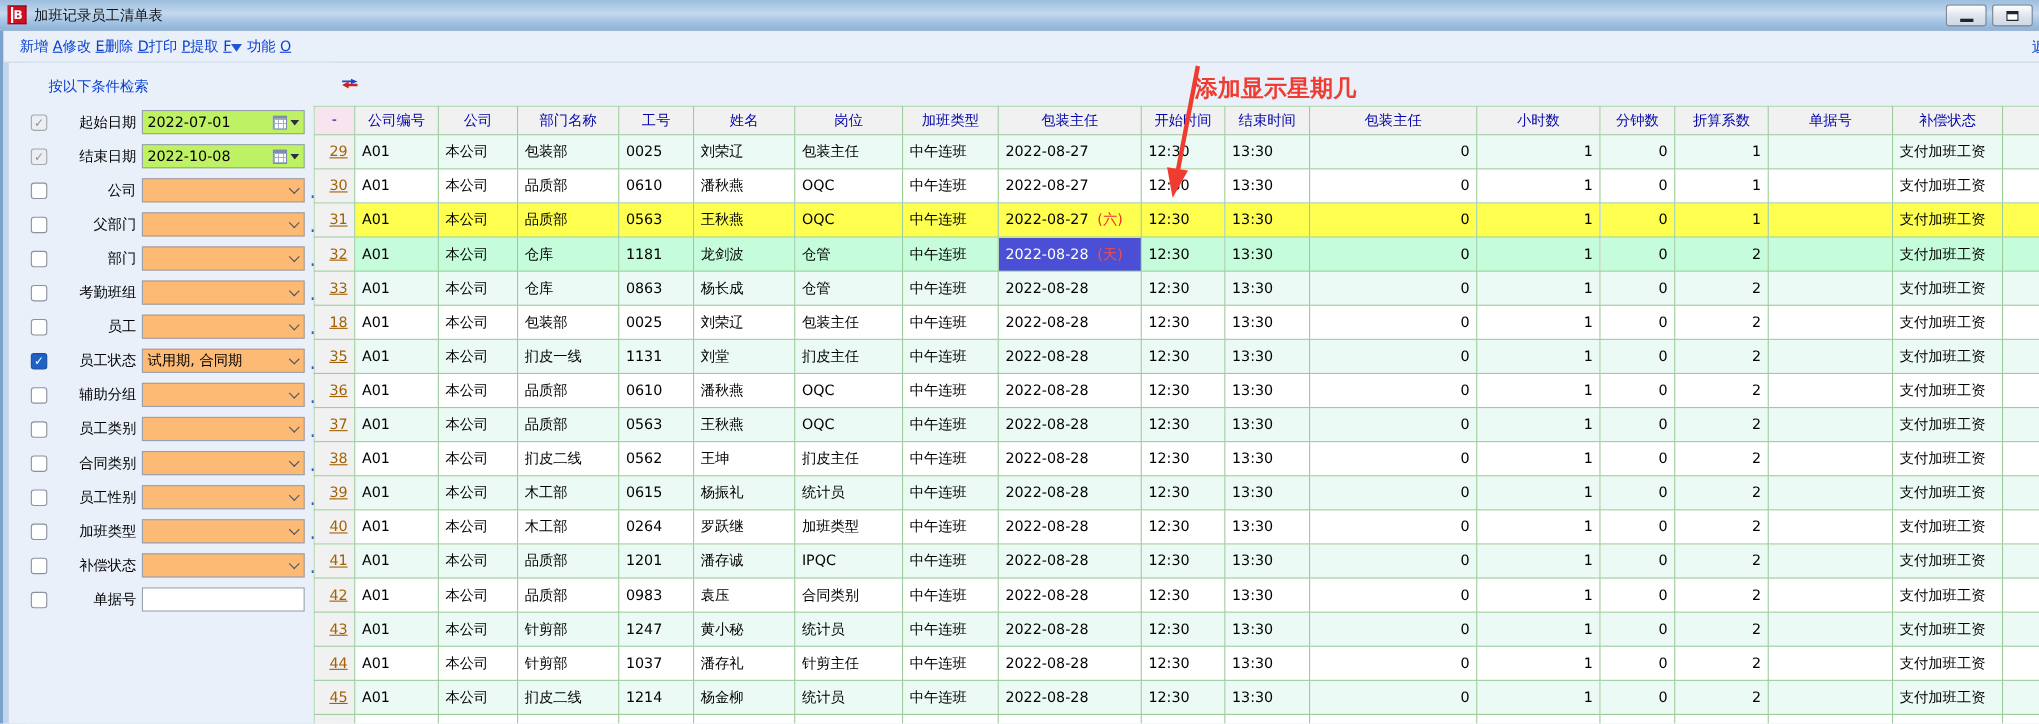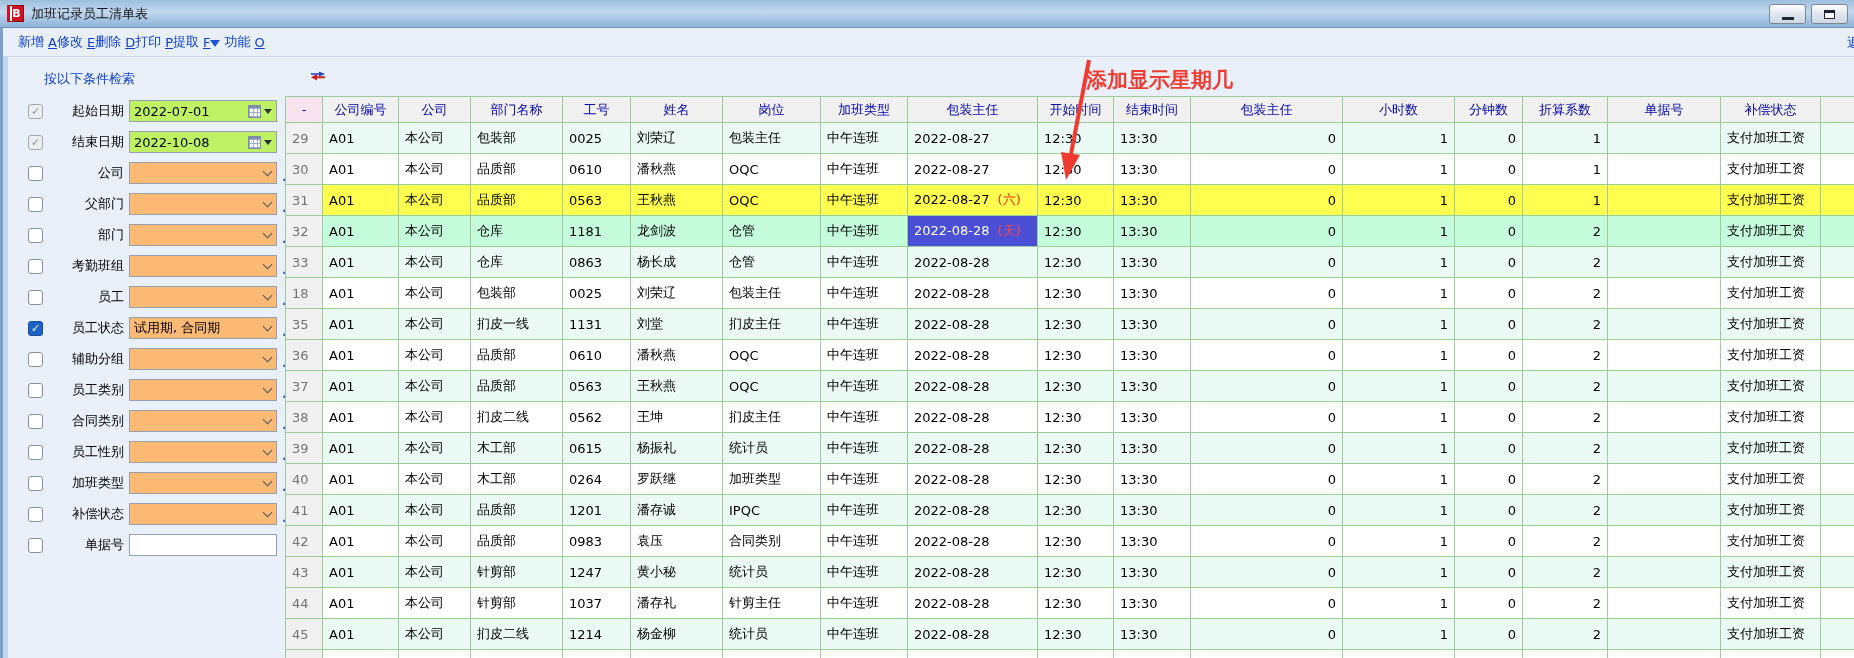--- a/index.html
+++ b/index.html
@@ -81,21 +81,21 @@
   .grid-tool{position:absolute;left:310px;top:71px;width:16px;height:14px;}
   .grid-area{position:absolute;left:285px;top:96px;right:0;bottom:0;overflow:hidden;background:#e9f0fa;}
   table.grid{border-collapse:collapse;table-layout:fixed;background:#fff;}
   table.grid td,table.grid th{
     border:1px solid #9ccc9c;padding:0 6px;overflow:hidden;white-space:nowrap;
     font-weight:normal;
   }
   table.grid th{height:26px;background:#f1f1f1;color:#0404a8;text-align:center;padding:0 2px;}
   table.grid th.corner{background:#f8e4ee;}
   table.grid td{height:31px;}
-  td.num-cell{background:#f1f1f1;color:#737373;text-align:left;}
+  td.num-cell{background:#f1f1f1;color:#a16207;text-decoration:underline;text-align:right;}
   tr.row-pale td{background:#ebfaf4;}
   tr.row-white td{background:#ffffff;}
   tr.row-yellow td{background:#ffff4f;}
   tr.row-sel td{background:#c5fcdc;}
   tr.row-pale td.num-cell,tr.row-white td.num-cell,
   tr.row-yellow td.num-cell,tr.row-sel td.num-cell{background:#f1f1f1;}
   td.al-r{text-align:right;}
   .dow{color:#ee2c22;margin-left:8px;}
   td.sel-cell{background:#4b4fd6 !important;color:#fff;}
   td.sel-cell .dow{color:#ff4a3c;}

